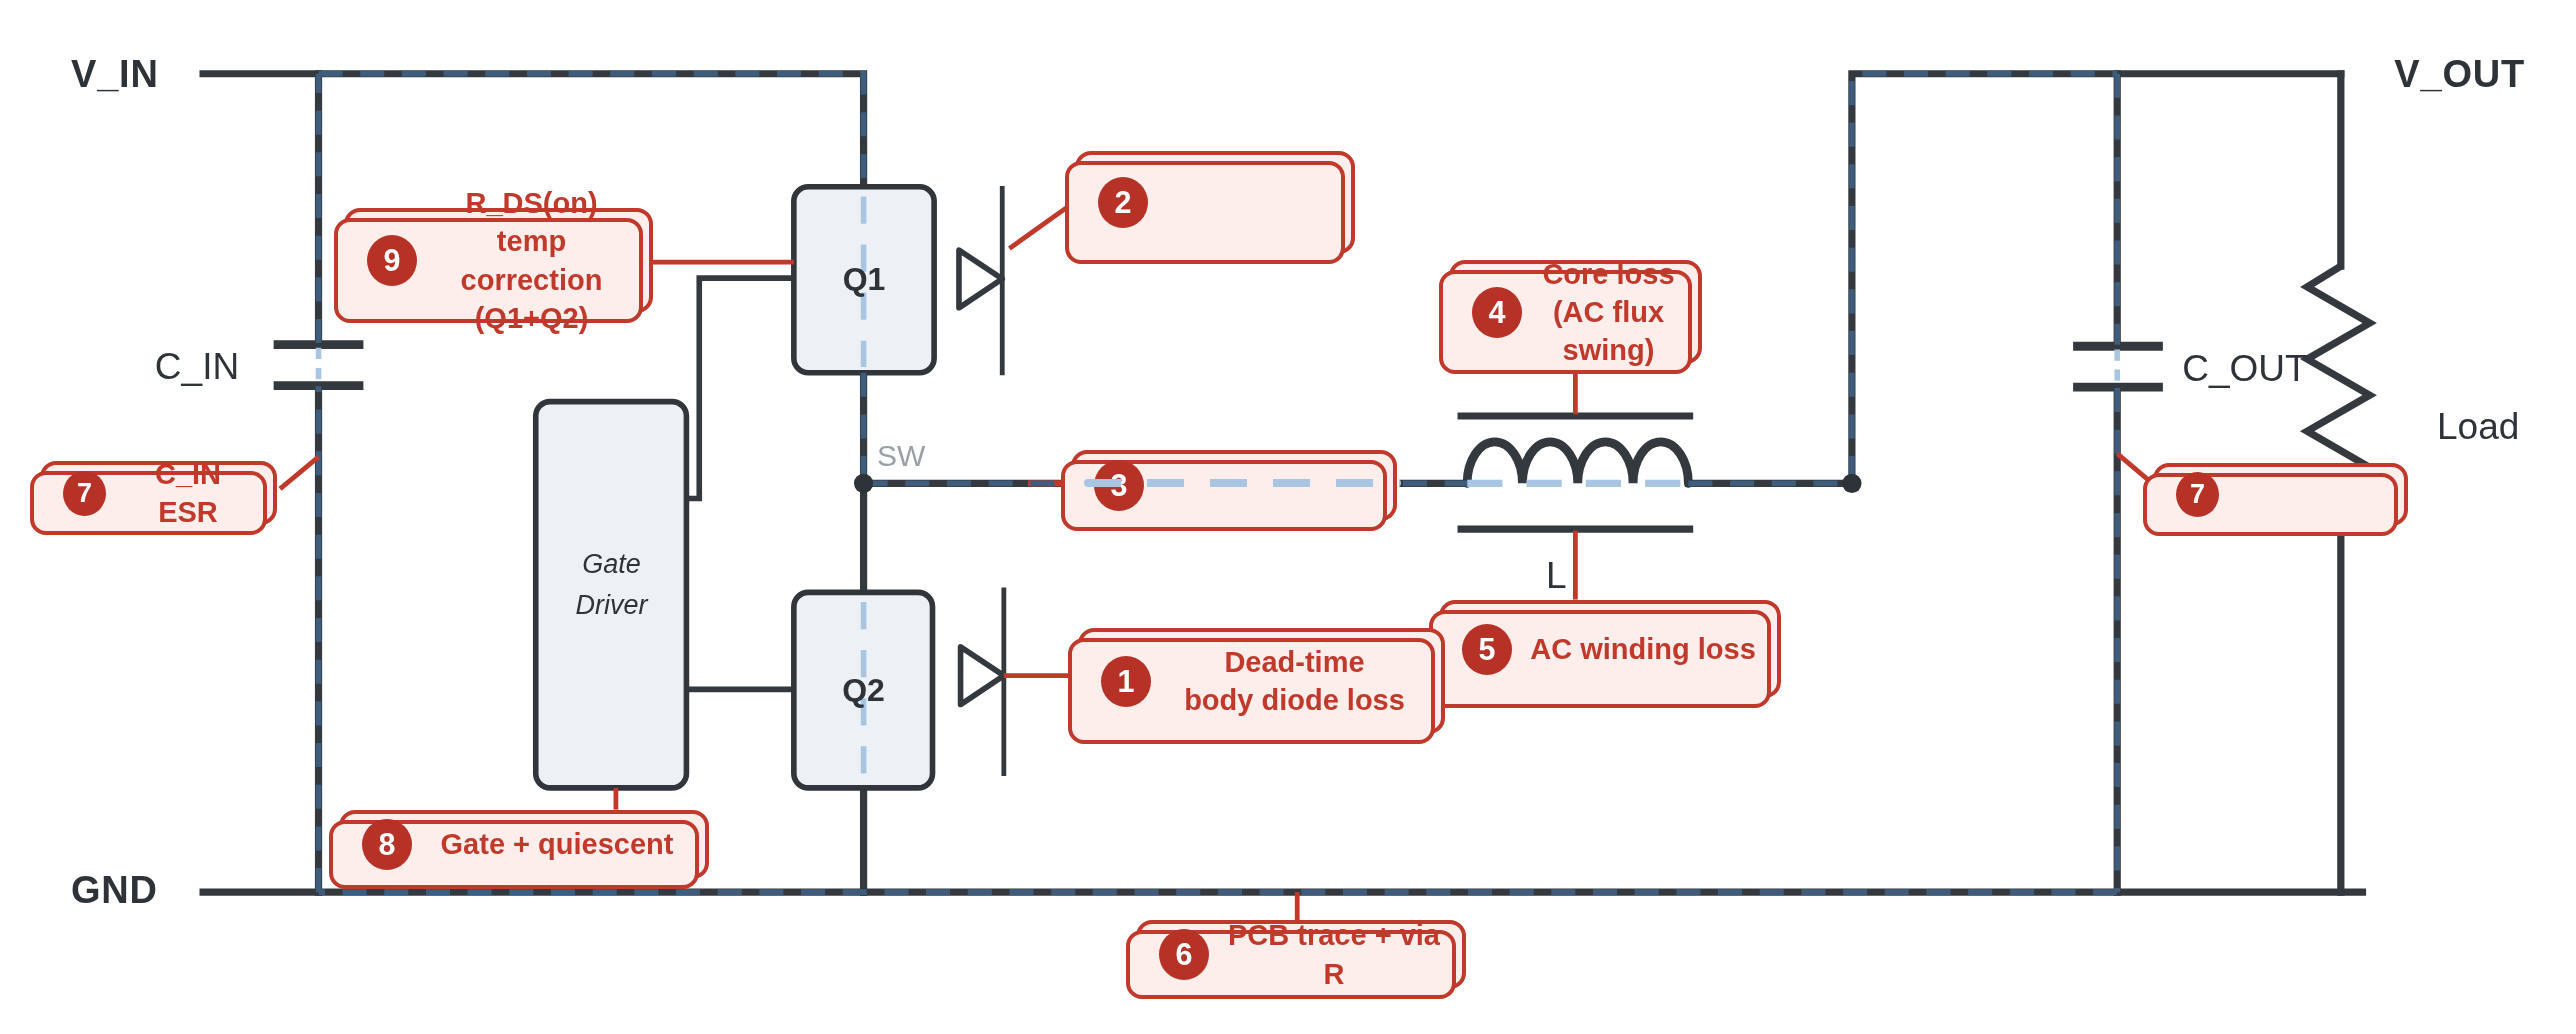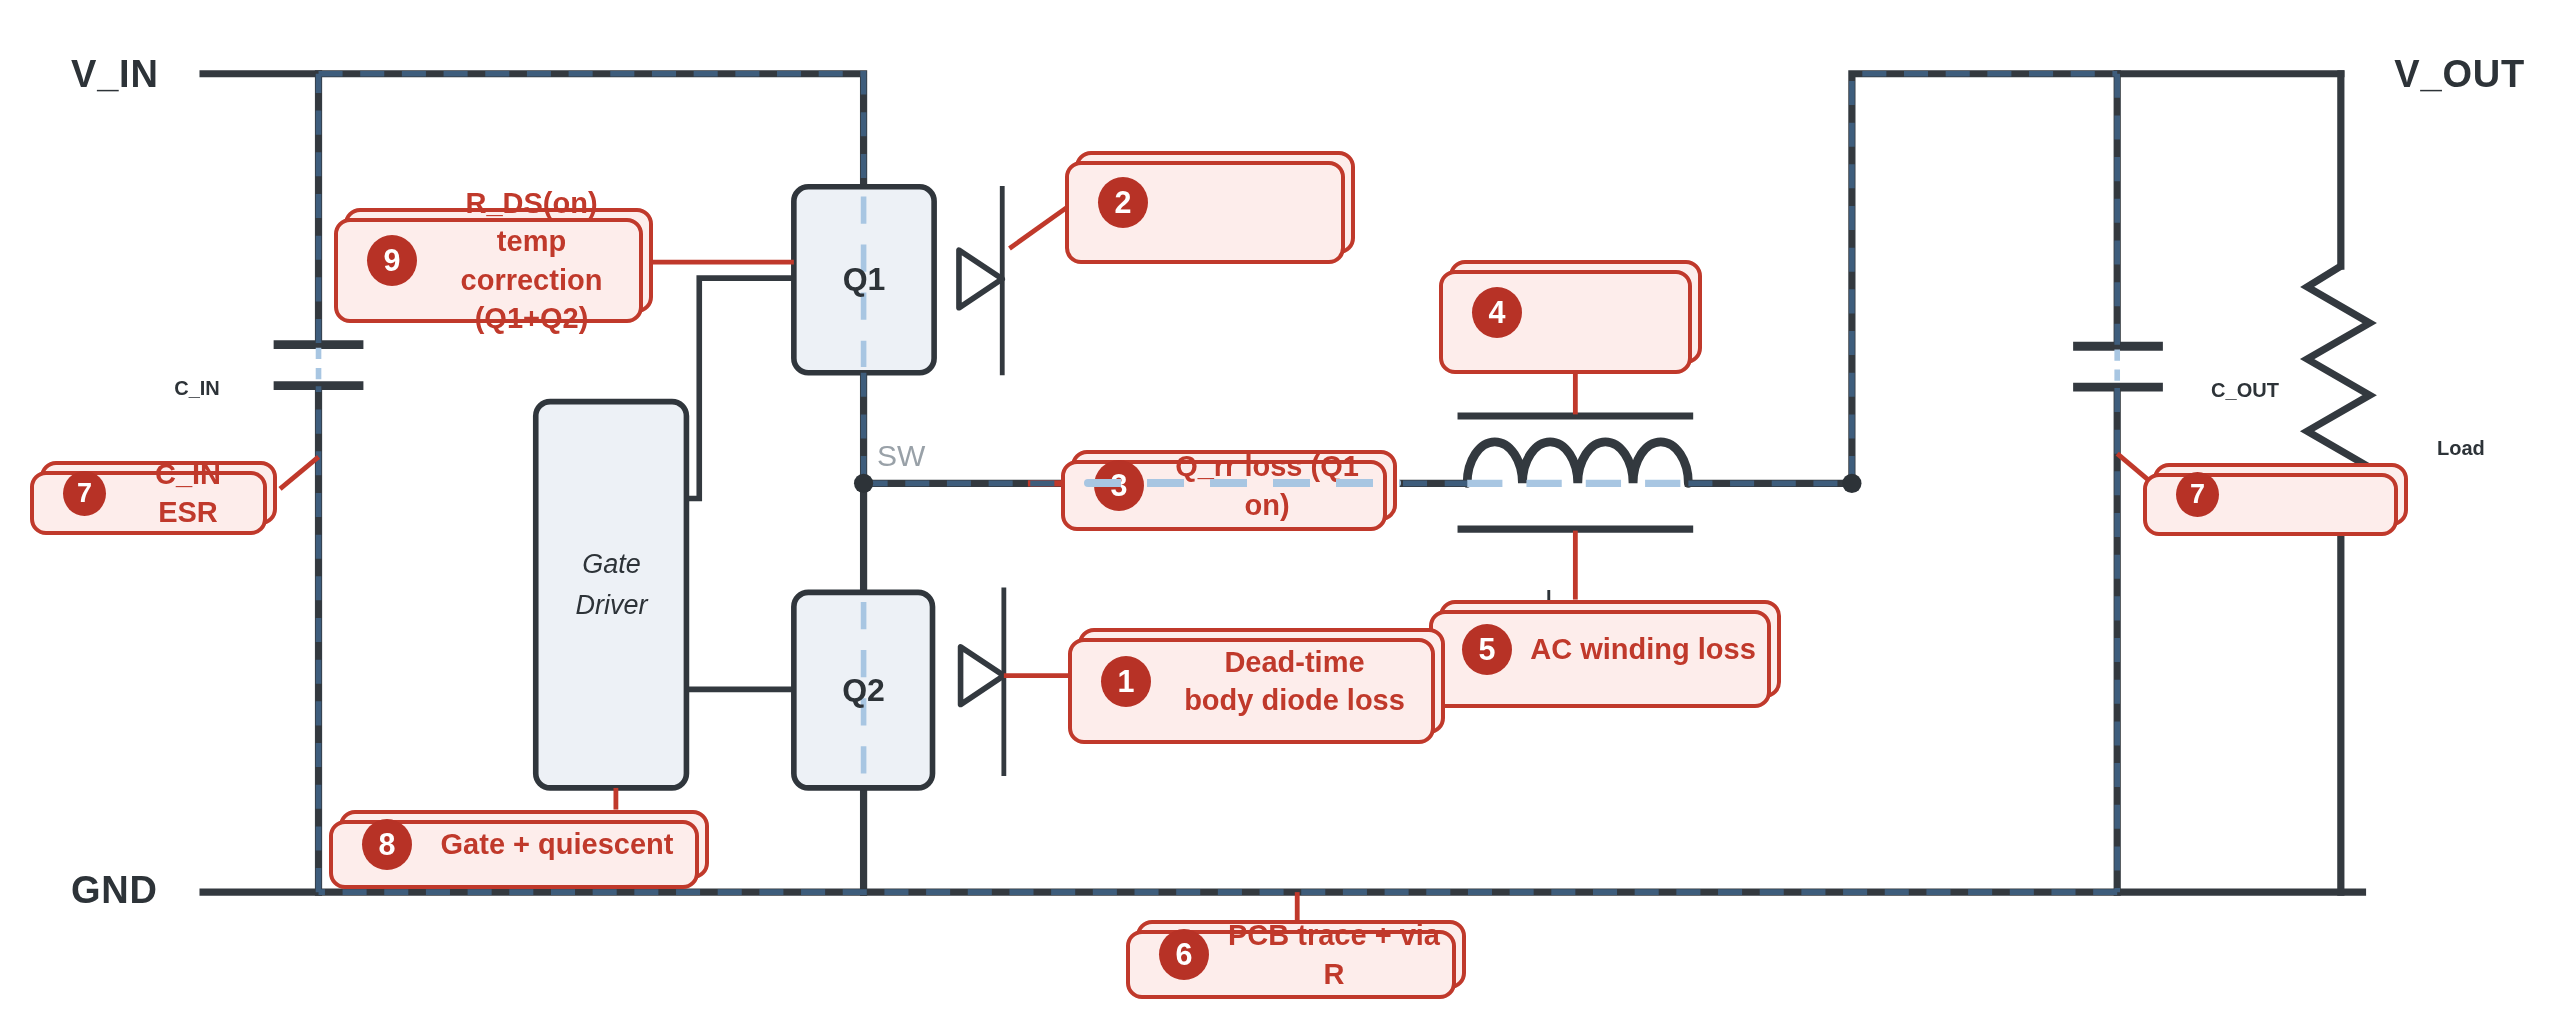--- a/index.html
+++ b/index.html
@@ -17,21 +17,21 @@
   body{
     width:2576px;height:1034px;position:relative;background:#ffffff;
     font-family:"Liberation Sans", sans-serif;overflow:hidden;
   }
   #stage{position:absolute;inset:0;}
   svg.circuit{position:absolute;left:0;top:0;z-index:1;}
 
   
   .lbl{position:absolute;color:var(--dark-text);white-space:nowrap;z-index:3;}
   .lbl.big{font-size:38px;font-weight:700;letter-spacing:0.8px;}
-  .lbl.med{font-size:20px;font-weight:700;margin-top:31px;}
+  .lbl.med{font-size:37px;font-weight:400;}
   .lbl.gray{color:var(--gray);font-size:30px;}
   .lbl.comp{font-size:32px;font-weight:700;}
   .lbl.center{text-align:center;}
   .gd-lbl{position:absolute;z-index:3;color:var(--dark-text);font-size:27px;line-height:1.5;
     display:flex;flex-direction:column;align-items:center;text-align:center;font-style:italic;}
 
   
   .callout{
     position:absolute;z-index:5;background:var(--pink);
     border:4px solid var(--red);border-radius:16px;
@@ -195,28 +195,28 @@
       <span class="l2">correction (Q1+Q2)</span>
     </span>
   </div>
 
   <div class="callout" style="left:1075px;top:151px;width:280px;height:103px;">
     <span class="badge">2</span>
   </div>
 
   <div class="callout" style="left:1071px;top:450px;width:326px;height:71px;">
     <span class="badge">3</span>
-    <span class="ctext">
-      <span class="l1">Q_rr loss (Q1 on)</span>
-
-    </span>
   </div>
 
   <div class="callout" style="left:1449px;top:260px;width:253px;height:104px;">
     <span class="badge">4</span>
+    <span class="ctext">
+      <span class="l1">Core loss</span>
+      <span class="l2">(AC flux swing)</span>
+    </span>
   </div>
 
   <div class="callout" style="left:1439px;top:600px;width:342px;height:98px;">
     <span class="badge">5</span>
     <span class="ctext">
       <span class="l1">AC winding loss</span>
     </span>
   </div>
 
   <div class="callout" style="left:1078px;top:628px;width:367px;height:106px;">

